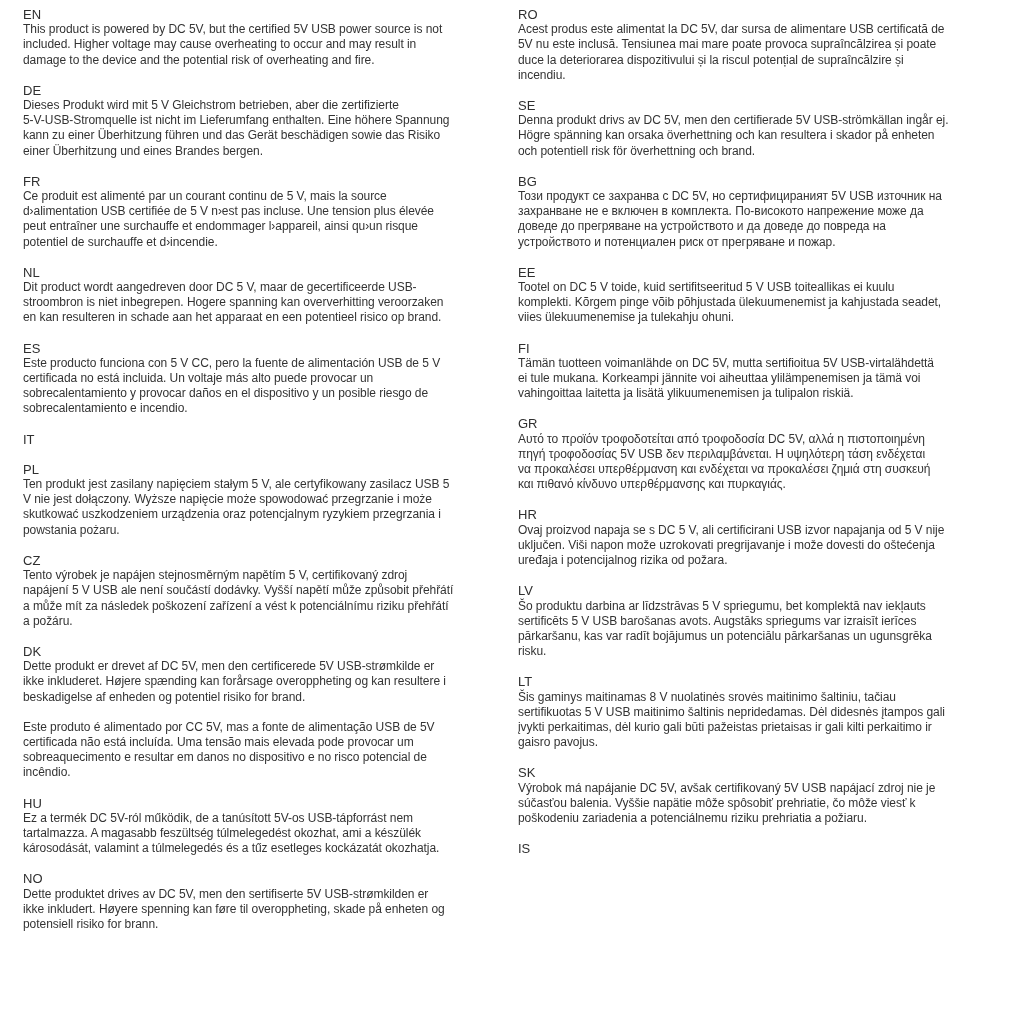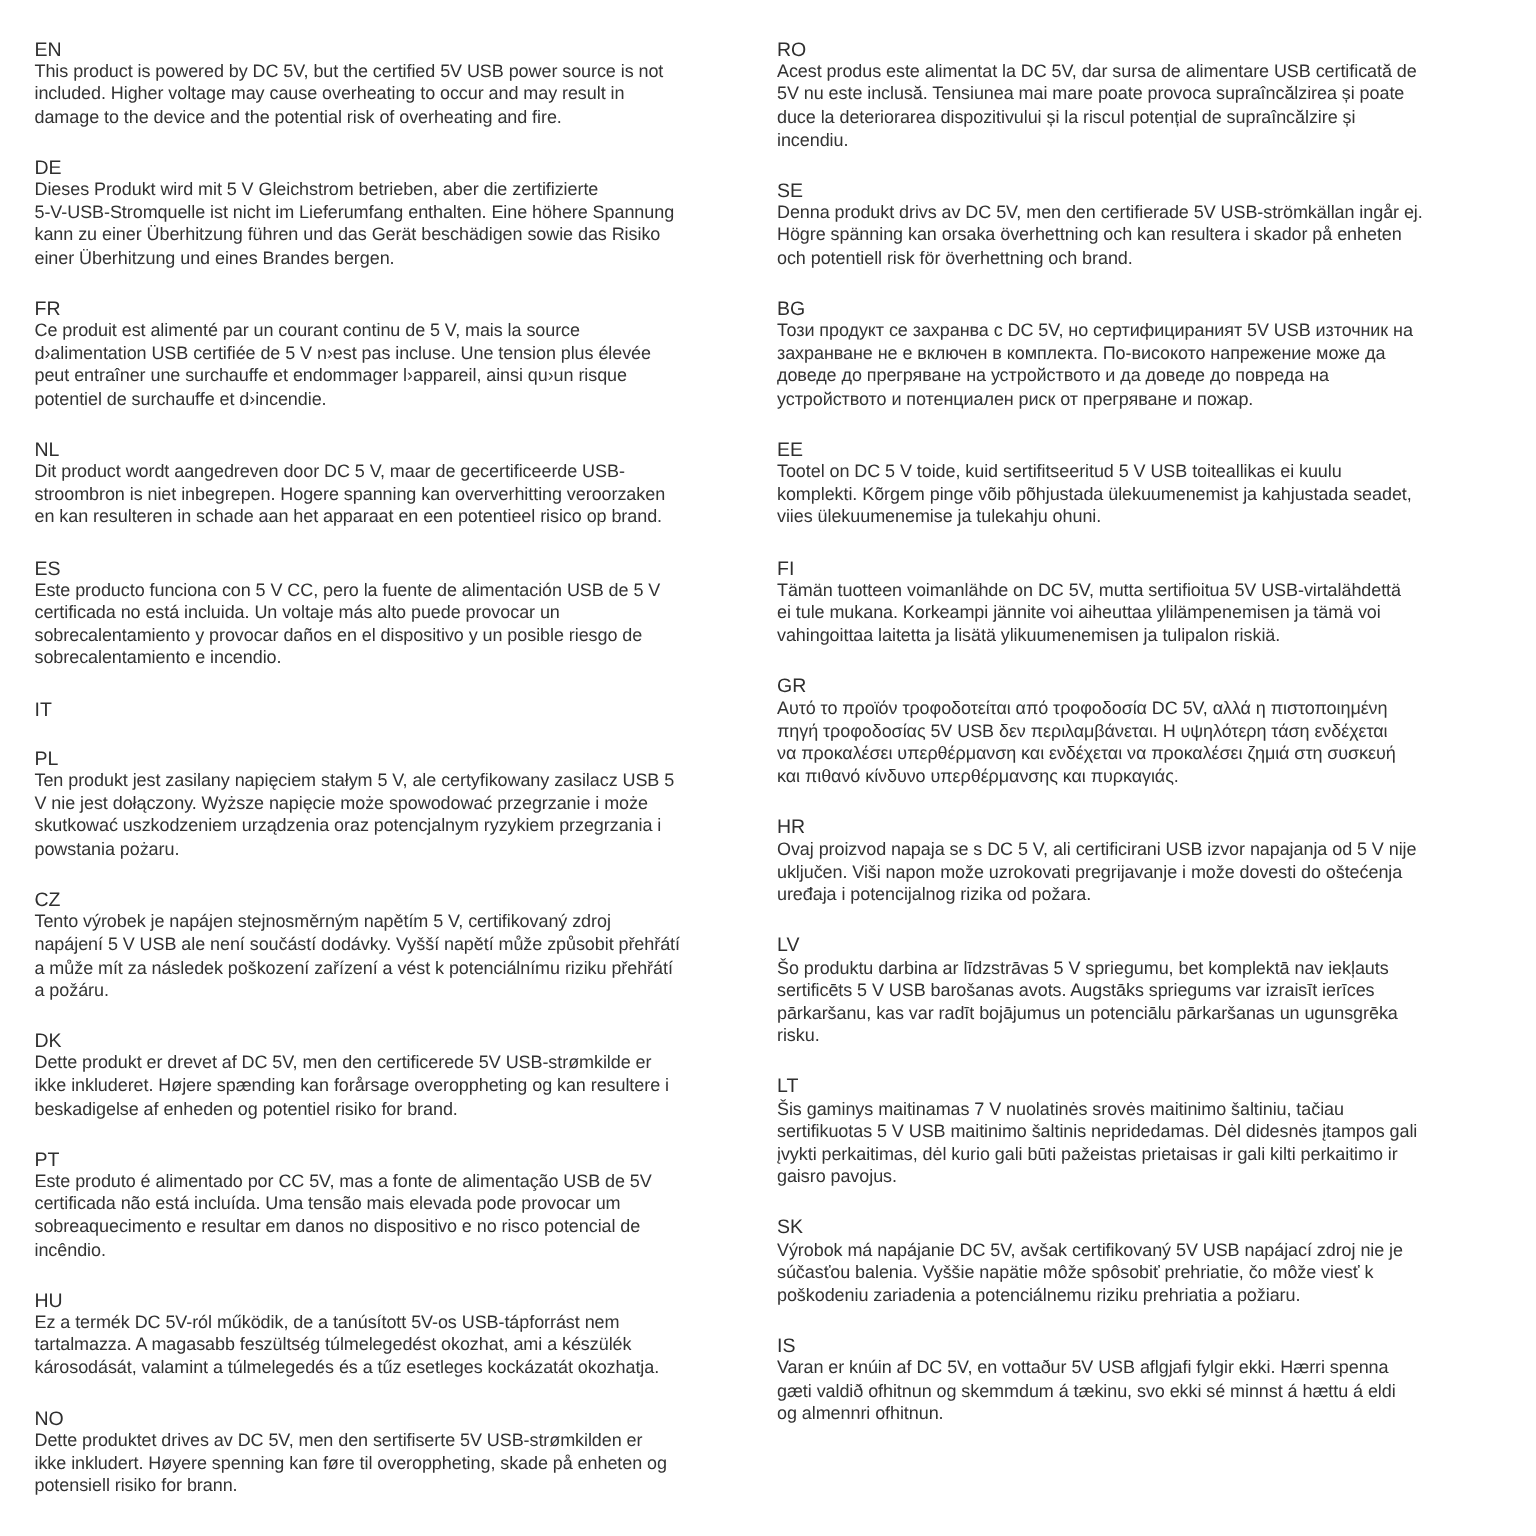--- a/index.html
+++ b/index.html
@@ -21,21 +21,21 @@
     padding: 7px 20px 0 23px;
     display: flex;
     gap: 14px;
   }
   .col {
     flex: 0 0 auto;
   }
   .col-left  { width: 481px; }
   .col-right { width: 486px; }
   .lang {
-    margin: 18px 0 15px 0;
+    margin: 0 0 15px 0;
   }
   .code {
     font-size: 13px;
     line-height: 15.2px;
     font-weight: 400;
     color: #2f2f2f;
   }
   .body-text {
     font-size: 12px;
     line-height: 15.2px;
@@ -100,21 +100,20 @@
 a může mít za následek poškození zařízení a vést k potenciálnímu riziku přehřátí
 a požáru.</div>
     </section>
     <section class="lang">
       <div class="code">DK</div>
       <div class="body-text">Dette produkt er drevet af DC 5V, men den certificerede 5V USB-strømkilde er
 ikke inkluderet. Højere spænding kan forårsage overoppheting og kan resultere i
 beskadigelse af enheden og potentiel risiko for brand.</div>
     </section>
     <section class="lang">
-      <div class="code">PT</div>
       <div class="body-text">Este produto é alimentado por CC 5V, mas a fonte de alimentação USB de 5V
 certificada não está incluída. Uma tensão mais elevada pode provocar um
 sobreaquecimento e resultar em danos no dispositivo e no risco potencial de
 incêndio.</div>
     </section>
     <section class="lang">
       <div class="code">HU</div>
       <div class="body-text">Ez a termék DC 5V-ról működik, de a tanúsított 5V-os USB-tápforrást nem
 tartalmazza. A magasabb feszültség túlmelegedést okozhat, ami a készülék
 károsodását, valamint a túlmelegedés és a tűz esetleges kockázatát okozhatja.</div>
@@ -175,34 +174,31 @@
     </section>
     <section class="lang">
       <div class="code">LV</div>
       <div class="body-text">Šo produktu darbina ar līdzstrāvas 5 V spriegumu, bet komplektā nav iekļauts
 sertificēts 5 V USB barošanas avots. Augstāks spriegums var izraisīt ierīces
 pārkaršanu, kas var radīt bojājumus un potenciālu pārkaršanas un ugunsgrēka
 risku.</div>
     </section>
     <section class="lang">
       <div class="code">LT</div>
-      <div class="body-text">Šis gaminys maitinamas 7 V nuolatinės srovės maitinimo šaltiniu, tačiau
+      <div class="body-text">Šis gaminys maitinamas 8 V nuolatinės srovės maitinimo šaltiniu, tačiau
 sertifikuotas 5 V USB maitinimo šaltinis nepridedamas. Dėl didesnės įtampos gali
 įvykti perkaitimas, dėl kurio gali būti pažeistas prietaisas ir gali kilti perkaitimo ir
 gaisro pavojus.</div>
     </section>
     <section class="lang">
       <div class="code">SK</div>
       <div class="body-text">Výrobok má napájanie DC 5V, avšak certifikovaný 5V USB napájací zdroj nie je
 súčasťou balenia. Vyššie napätie môže spôsobiť prehriatie, čo môže viesť k
 poškodeniu zariadenia a potenciálnemu riziku prehriatia a požiaru.</div>
     </section>
     <section class="lang">
     </section>
     <section class="lang">
       <div class="code">IS</div>
-      <div class="body-text">Varan er knúin af DC 5V, en vottaður 5V USB aflgjafi fylgir ekki. Hærri spenna
-gæti valdið ofhitnun og skemmdum á tækinu, svo ekki sé minnst á hættu á eldi
-og almennri ofhitnun.</div>
     </section>
   </div>
 
 </div>
 
 </body></html>

